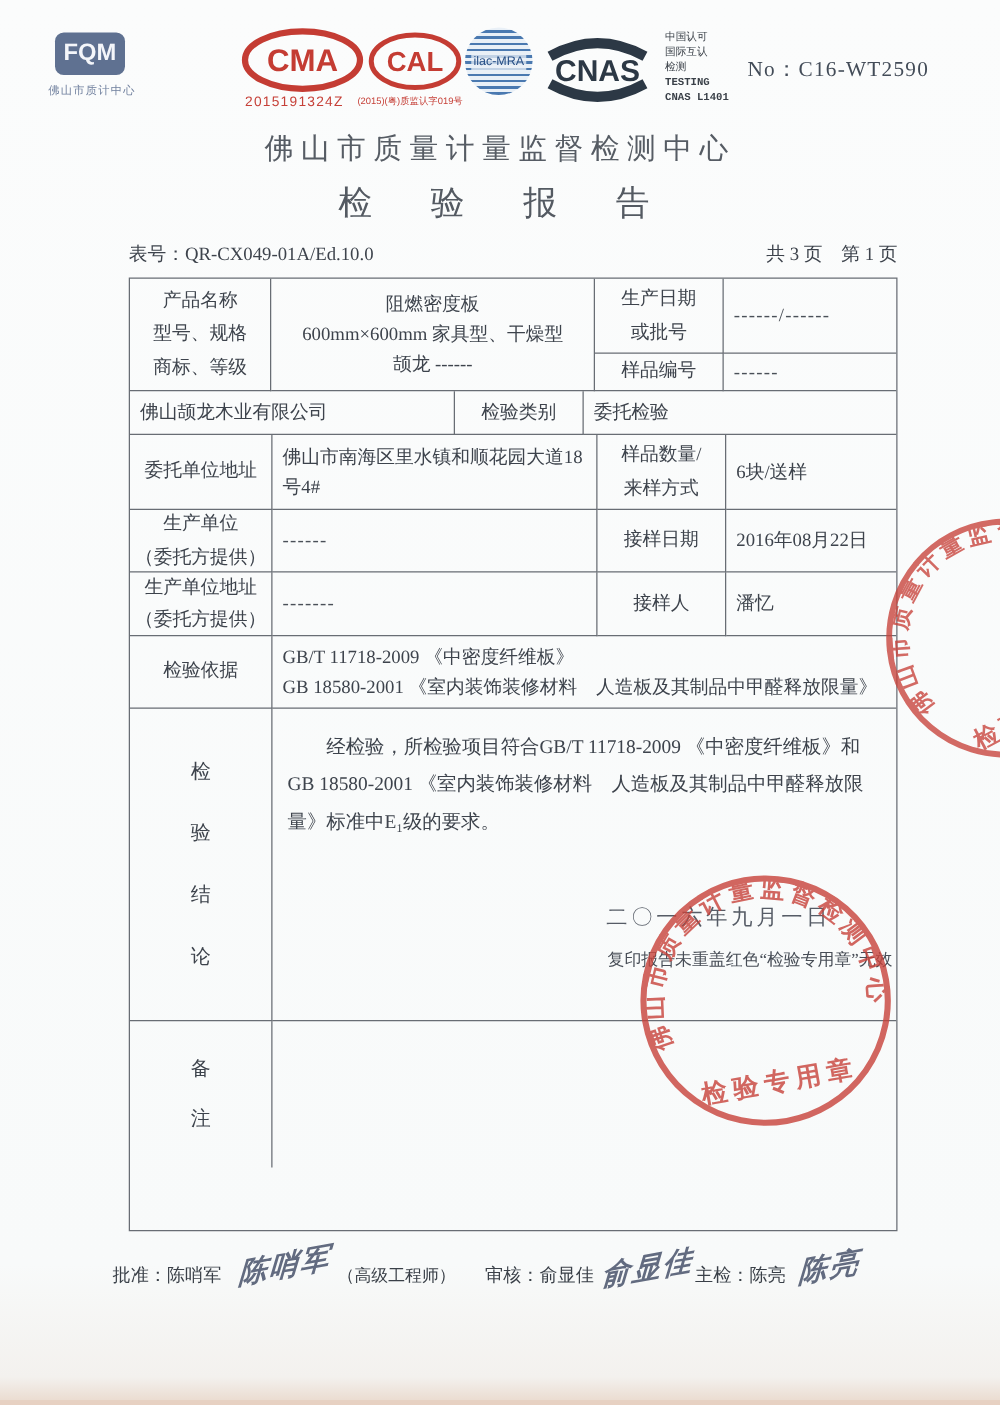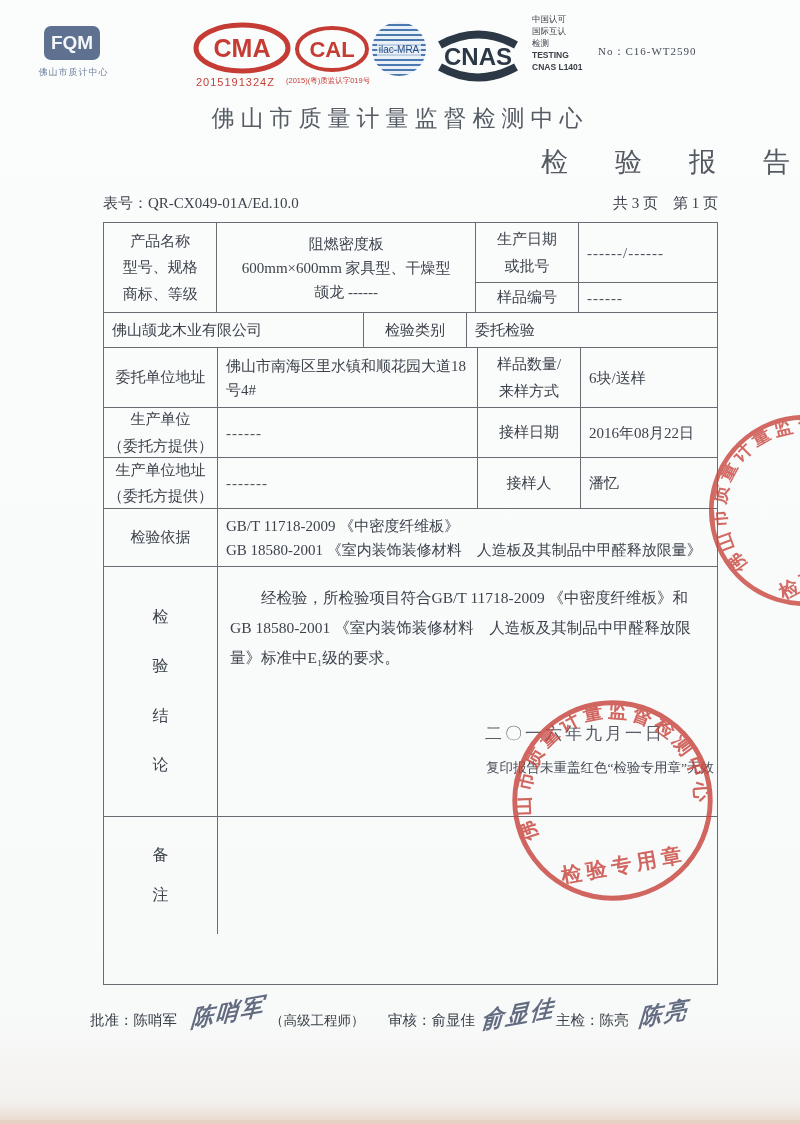--- a/index.html
+++ b/index.html
@@ -14,27 +14,27 @@
     color:#f4f6fa;font-weight:bold;font-size:19px;display:flex;align-items:center;justify-content:center;
     font-family:"Liberation Sans",sans-serif;}
   .fqm-org{left:26px;top:66px;width:95px;text-align:center;font-size:9px;color:#6f7f9d;letter-spacing:1px;}
   .logo-num{font-size:11px;color:#c64038;letter-spacing:1px;font-family:"Liberation Sans",sans-serif;}
   .cal-num{font-size:7.5px;letter-spacing:0;}
   .ilac{left:372px;top:22px;width:54px;height:54px;border-radius:50%;
     background:repeating-linear-gradient(0deg,#4a79b0 0 2px,#e9f0f7 2px 5px);
     display:flex;align-items:center;justify-content:center;}
   .ilac span{font-size:10px;font-weight:normal;color:#274f86;background:rgba(233,240,247,.75);
     padding:1px 2px;font-family:"Liberation Sans",sans-serif;}
-  .cnas-txt{left:532px;top:14px;font-size:8.5px;line-height:1.4;color:#3a4048;
-    font-family:Liberation Sans, sans-serif;}
+  .cnas-txt{left:532px;top:25px;font-size:8.5px;line-height:1.4;color:#3a4048;
+    font-family:Liberation Mono, monospace;}
   .cnas-txt .b{font-weight:bold;}
-  .report-no{left:598px;top:44px;font-size:11px;color:#434c58;letter-spacing:1px;}
+  .report-no{left:598px;top:44px;font-size:17px;color:#434c58;letter-spacing:1px;}
   
   .org-title{left:0;top:103px;width:100%;text-align:center;font-size:23px;letter-spacing:6px;color:#565c64;}
-  .doc-title{left:0;top:144px;width:100%;text-align:right;font-size:27px;letter-spacing:10px;color:#545a62;}
+  .doc-title{left:0;top:144px;width:100%;text-align:center;font-size:27px;letter-spacing:10px;color:#545a62;}
   .meta-row{left:103px;top:194px;width:615px;display:flex;justify-content:space-between;font-size:15px;color:#3d434c;}
   
   .report-table{left:103px;top:222px;width:615px;height:763px;border:1px solid #686d74;box-sizing:border-box;}
   .trow{display:flex;width:100%;box-sizing:border-box;}
   .cell{box-sizing:border-box;border-right:1px solid #686d74;border-bottom:1px solid #686d74;
     font-size:15px;color:#3d434c;overflow:hidden;}
   .cell.last{border-right:none;}
   .brow-last .cell{border-bottom:none;}
   .lbl{display:flex;flex-direction:column;align-items:center;justify-content:center;text-align:center;line-height:1.75;}
   .val{display:flex;flex-direction:column;justify-content:center;padding:2px 8px;line-height:1.6;}

